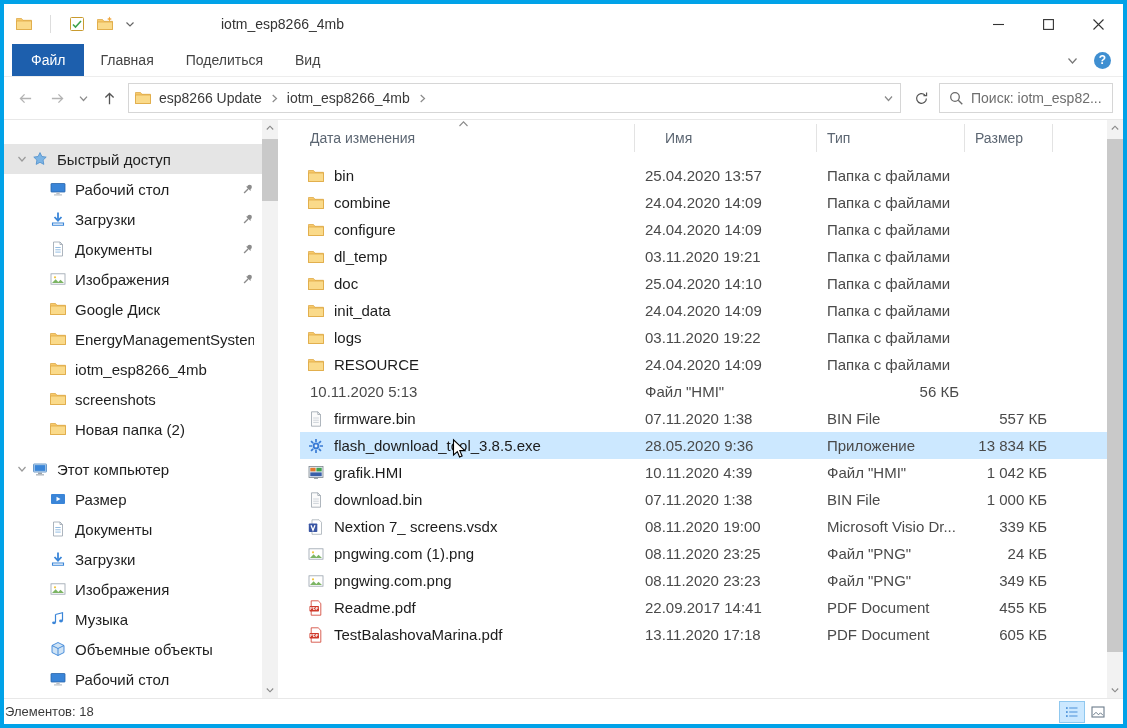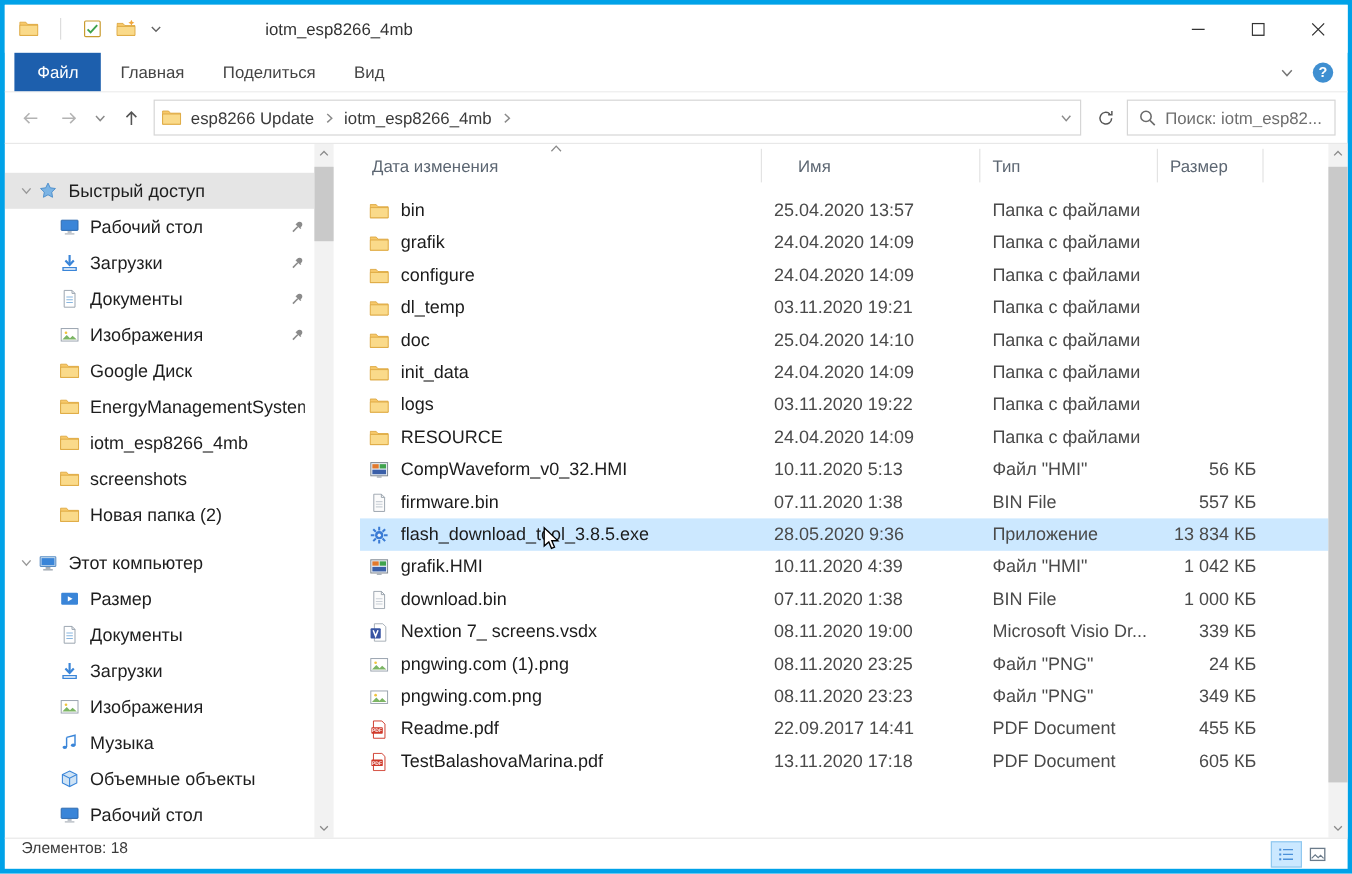--- a/index.html
+++ b/index.html
@@ -72,21 +72,21 @@
   .sort-ind{position:absolute;top:-4px;left:158px;width:11px;height:8px}
   .rows{margin-top:10px}
   .frow{display:grid;grid-template-columns:335px 182px 148px 88px;height:27px;align-items:center}
   .frow.selected{background:#cce8ff}
   .cell{font-size:15px;white-space:nowrap;overflow:hidden}
   .cell.name{display:flex;align-items:center;gap:10px;padding-left:8px;color:#1c1c1c}
   .cell.date,.cell.type{color:#4a4a4a;padding-left:10px}
   .cell.size{color:#4a4a4a;text-align:right;padding-right:6px}
 
   
-  .statusbar{height:26px;border-top:1px solid #e8e8e8;display:flex;padding-left:14px;font-size:13px;color:#3b3b3b;flex:none}
+  .statusbar{height:26px;border-top:1px solid #e8e8e8;display:flex;align-items:center;padding-left:1px;font-size:13px;color:#3b3b3b;flex:none}
   .view-toggles{margin-left:auto;display:flex;align-items:center;height:100%;padding-right:12px}
   .view-btn{width:26px;height:22px;display:flex;align-items:center;justify-content:center}
   .view-btn .vic{width:14px;height:14px}
   .view-btn.selected{background:#cbe8ff;border:1px solid #90c8ef}
 
   .cursor{position:absolute;left:448px;top:438px;width:22px;height:22px;z-index:50;pointer-events:none}
 </style>
 </head>
 <body>
 
@@ -514,21 +514,21 @@
             <div class="cell size"></div>
           </div>
           <div class="frow">
             <div class="cell name">
               <span class="icon16">
                 <svg viewBox="0 0 16 16">
                   <path d="M.5 2.5h5l1.5 1.8h8.5v9.2H.5z" fill="#f7c96b" stroke="#dba43c" stroke-width=".7"></path>
                   <path d="M.5 5h15v8.5H.5z" fill="#fada8a" stroke="#dba43c" stroke-width=".7"></path>
                 </svg>
               </span>
-              <span>grafik</span>
+              <span>combine</span>
             </div>
             <div class="cell date">24.04.2020 14:09</div>
             <div class="cell type">Папка с файлами</div>
             <div class="cell size"></div>
           </div>
           <div class="frow">
             <div class="cell name">
               <span class="icon16">
                 <svg viewBox="0 0 16 16">
                   <path d="M.5 2.5h5l1.5 1.8h8.5v9.2H.5z" fill="#f7c96b" stroke="#dba43c" stroke-width=".7"></path>
@@ -605,32 +605,20 @@
                   <path d="M.5 5h15v8.5H.5z" fill="#fada8a" stroke="#dba43c" stroke-width=".7"></path>
                 </svg>
               </span>
               <span>RESOURCE</span>
             </div>
             <div class="cell date">24.04.2020 14:09</div>
             <div class="cell type">Папка с файлами</div>
             <div class="cell size"></div>
           </div>
           <div class="frow">
-            <div class="cell name">
-              <span class="icon16">
-                <svg viewBox="0 0 16 16">
-                  <rect x="1" y="1.5" width="14" height="11" fill="#e8eef5" stroke="#7d858d" stroke-width=".8"></rect>
-                  <rect x="2.3" y="2.8" width="5.3" height="3.6" fill="#e2792c"></rect>
-                  <rect x="8.4" y="2.8" width="5.3" height="3.6" fill="#3fa34d"></rect>
-                  <rect x="2.3" y="7.4" width="11.4" height="3.8" fill="#3a5fa8"></rect>
-                  <rect x="6" y="13" width="4" height="1" fill="#9aa3ac"></rect>
-                </svg>
-              </span>
-              <span>CompWaveform_v0_32.HMI</span>
-            </div>
             <div class="cell date">10.11.2020 5:13</div>
             <div class="cell type">Файл "HMI"</div>
             <div class="cell size">56 КБ</div>
           </div>
           <div class="frow">
             <div class="cell name">
               <span class="icon16">
                 <svg viewBox="0 0 16 16">
                   <path d="M3.5.8h6.3l2.7 2.7v11.7H3.5z" fill="#fbfbfb" stroke="#9aa3ac" stroke-width=".8"></path>
                   <path d="M9.8.8v2.7h2.7" fill="none" stroke="#9aa3ac" stroke-width=".8"></path>

